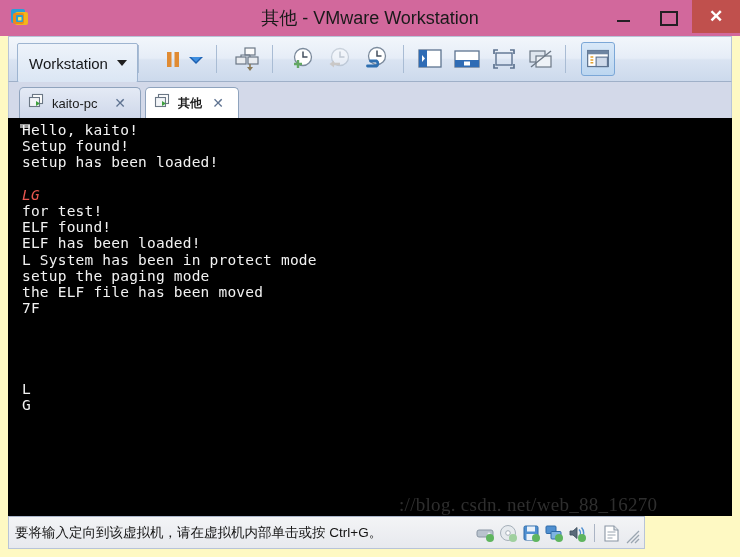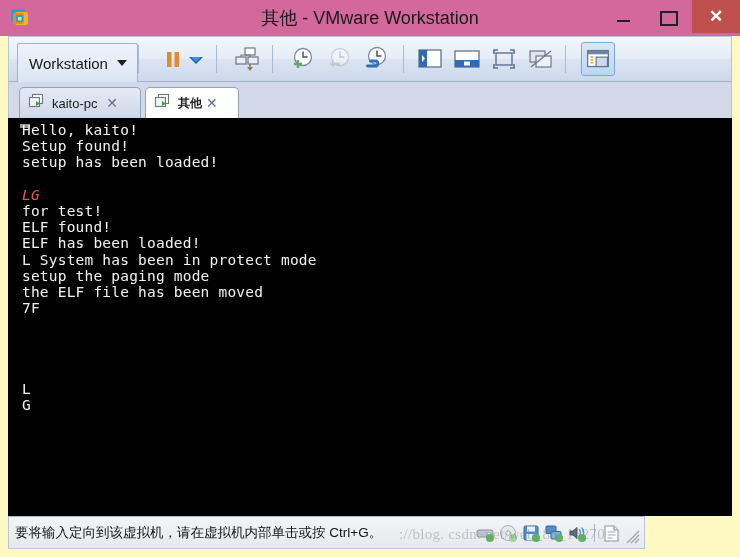--- a/index.html
+++ b/index.html
@@ -157,21 +157,21 @@
   }
   .vm-tab {
     position: absolute;
     top: 5px;
     height: 31px;
     border: 1px solid #8fa3bd;
     border-bottom: none;
     border-radius: 5px 5px 0 0;
     display: flex;
     align-items: center;
-    padding: 0 22px 0 8px;
+    padding: 0 14px 0 8px;
     box-sizing: border-box;
   }
   #tab-kaito-pc {
     left: 10px;
     width: 122px;
     background: linear-gradient(to bottom, #e4eaf5, #cfd8ea);
   }
   #tab-qita {
     left: 136px;
     width: 94px;
@@ -268,23 +268,23 @@
   }
   #resize-grip {
     width: 14px; height: 14px;
     margin-left: 2px;
     margin-top: 7px;
   }
 
   
   #watermark {
     position: absolute;
-    left: 399px; top: 526px;
+    left: 399px; top: 494px;
     font-family: "Liberation Serif", serif;
-    font-size: 15px;
+    font-size: 19px;
     color: rgba(120,120,120,0.38);
     white-space: nowrap;
     pointer-events: none;
     letter-spacing: 0.3px;
   }
 </style>
 </head>
 <body>
 
 <div id="vmware-window">

